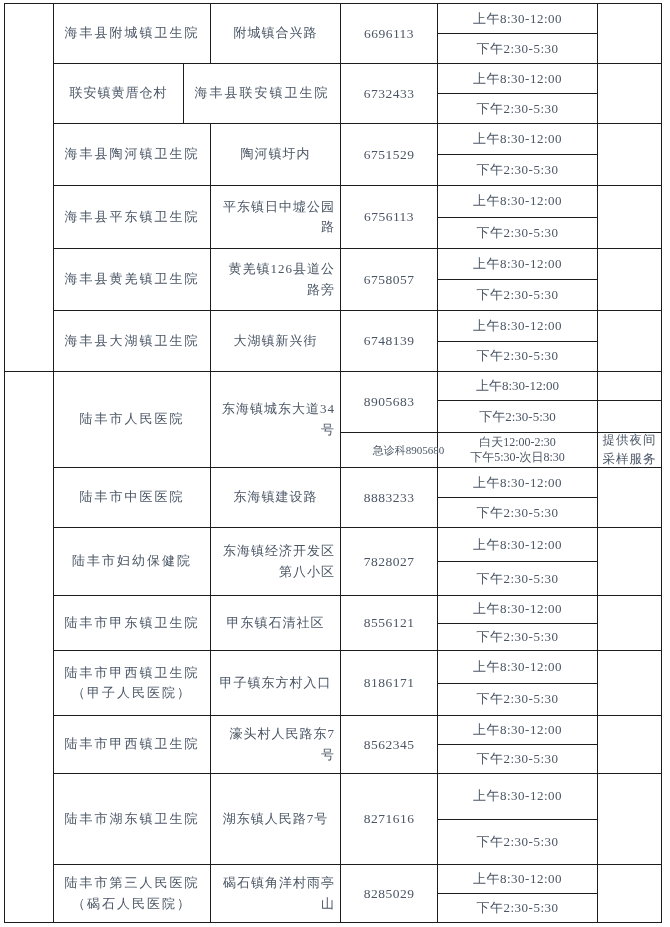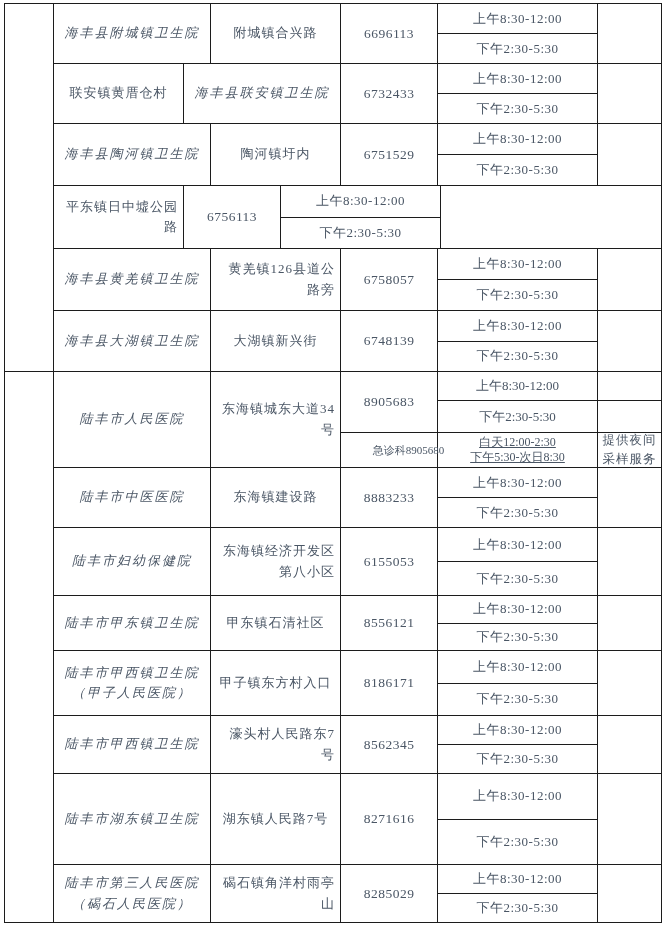--- a/index.html
+++ b/index.html
@@ -11,35 +11,35 @@
   .region-col{width:49px;flex:none;border-right:1px solid #1c1c1c;
               box-sizing:border-box;display:flex;flex-direction:column;}
   .region-cell-top{height:368px;border-bottom:1px solid #1c1c1c;box-sizing:border-box;}
   .region-cell-bottom{flex:1;}
   .rows{flex:1;display:flex;flex-direction:column;min-width:0;}
   .row{display:flex;border-bottom:1px solid #1c1c1c;box-sizing:border-box;flex:none;min-height:0;}
   .row.last{flex:1;border-bottom:none;}
   .cell{border-right:1px solid #1c1c1c;box-sizing:border-box;display:flex;
         flex-direction:column;align-items:center;justify-content:center;
         text-align:center;min-height:0;}
-  .c-name{width:157px;font-size:13px;letter-spacing:2px;padding:0 4px;line-height:1.55;font-style:italic;}
+  .c-name{width:157px;font-size:13px;letter-spacing:2px;padding:0 4px;line-height:1.55;}
   .c-addr{width:130px;font-size:13px;letter-spacing:1px;padding:0 5px;line-height:1.55;text-align:right;}
   .c-phone{width:97px;font-size:13.5px;letter-spacing:0.5px;padding:0 2px;align-items:center;}
   .c-hours{width:160px;padding:0;}
   .c-note{flex:1;border-right:none;font-size:12.5px;letter-spacing:1px;
           padding:0 4px;line-height:1.5;}
   .hours-half{flex:1;width:100%;box-sizing:border-box;display:flex;
               align-items:center;justify-content:center;font-size:13px;letter-spacing:0.5px;}
   .hours-half.top{border-bottom:1px solid #1c1c1c;}
   .sub{width:100%;box-sizing:border-box;display:flex;flex-direction:column;
        align-items:center;justify-content:center;text-align:center;min-height:0;}
   .sub.bordered{border-bottom:1px solid #1c1c1c;}
   .sub.grow{flex:1;}
   .emg-phone{font-size:11px;letter-spacing:0;margin-left:39px;}
-  .night-line{font-size:12px;line-height:15px;letter-spacing:0;text-decoration:underline;}
+  .night-line{font-size:12px;line-height:15px;letter-spacing:0;}
 </style>
 </head>
 <body>
 
 <div class="table">
   <div class="region-col">
     <div class="region-cell-top"></div>
     <div class="region-cell-bottom"></div>
   </div>
   <div class="rows">
@@ -89,20 +89,23 @@
           <div>6751529</div>
         </div>
       <div class="cell c-hours">
         <div class="hours-half top">上午8:30-12:00</div>
         <div class="hours-half">下午2:30-5:30</div>
       </div>
       <div class="cell c-note"></div>
     </div>
 
     <div class="row" style="height:63px">
+      <div class="cell c-name">
+          <div>海丰县平东镇卫生院</div>
+        </div>
       <div class="cell c-addr">
           <div>平东镇日中墟公园路</div>
         </div>
       <div class="cell c-phone">
           <div>6756113</div>
         </div>
       <div class="cell c-hours">
         <div class="hours-half top">上午8:30-12:00</div>
         <div class="hours-half">下午2:30-5:30</div>
       </div>
@@ -189,21 +192,21 @@
     </div>
 
     <div class="row" style="height:68px">
       <div class="cell c-name">
           <div>陆丰市妇幼保健院</div>
         </div>
       <div class="cell c-addr">
           <div>东海镇经济开发区第八小区</div>
         </div>
       <div class="cell c-phone">
-          <div>6155053</div>
+          <div>7828027</div>
         </div>
       <div class="cell c-hours">
         <div class="hours-half top">上午8:30-12:00</div>
         <div class="hours-half">下午2:30-5:30</div>
       </div>
       <div class="cell c-note"></div>
     </div>
 
     <div class="row" style="height:55px">
       <div class="cell c-name">

